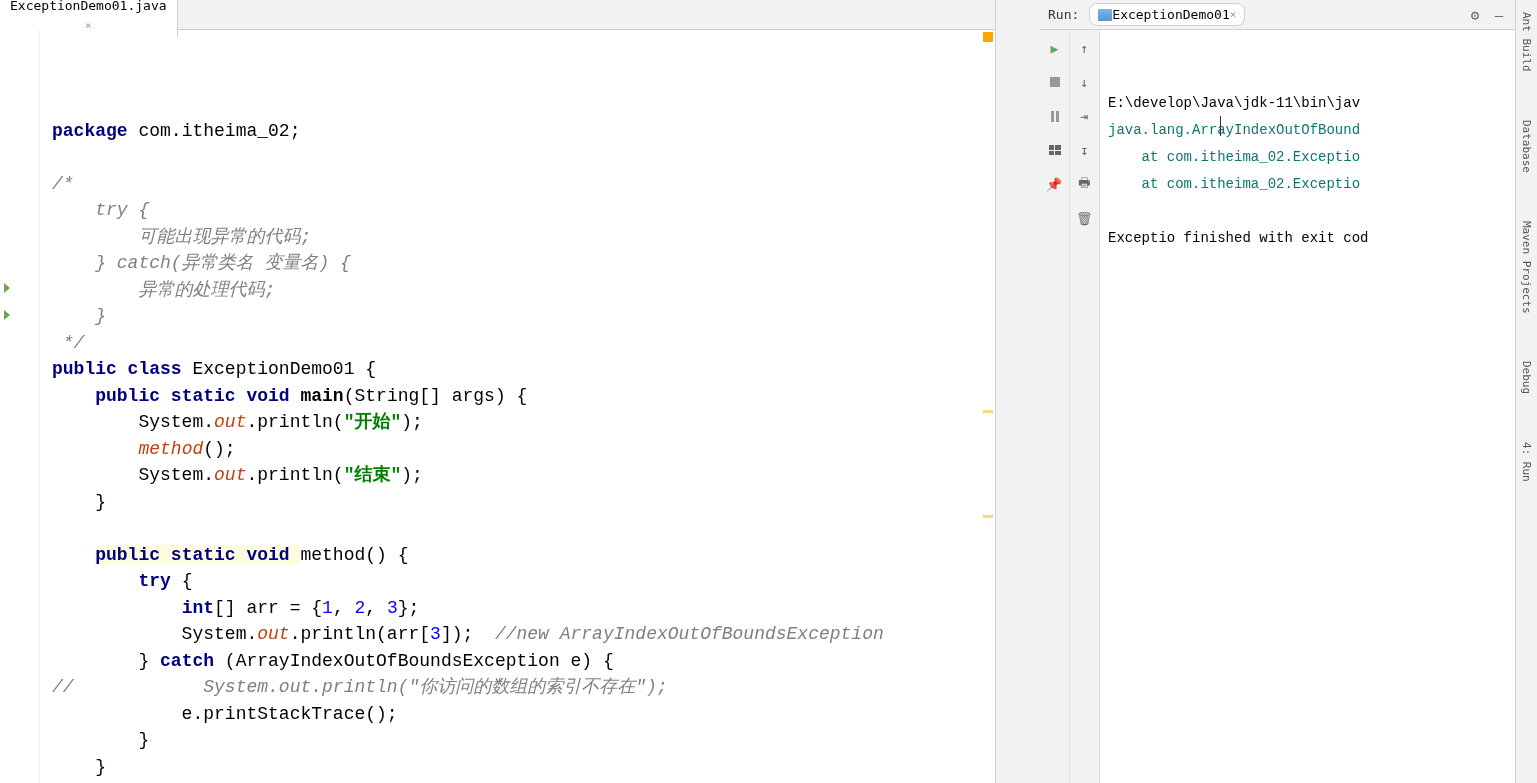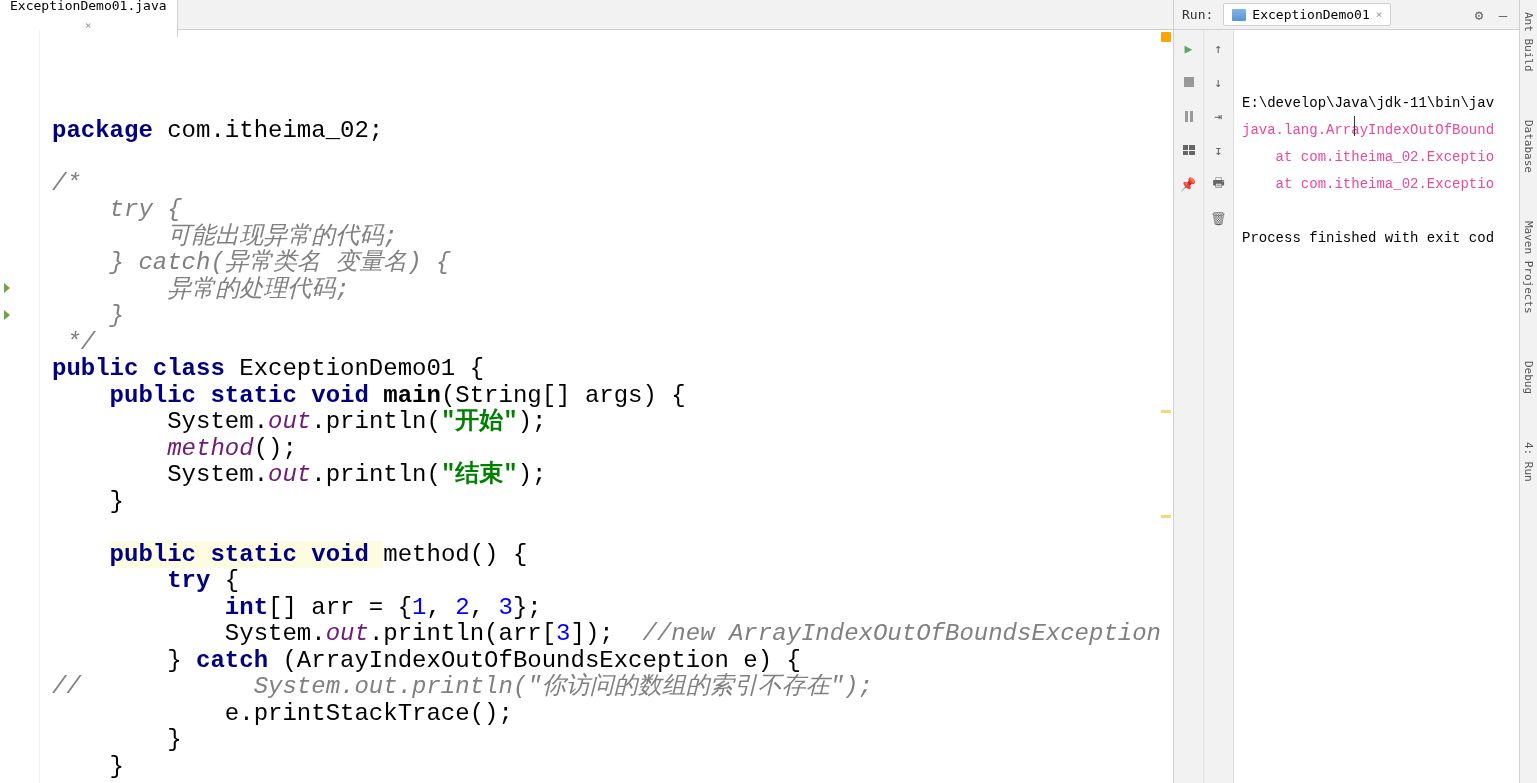--- a/index.html
+++ b/index.html
@@ -1,55 +1,55 @@
 <!DOCTYPE html>
 <html><head>
   <meta charset="utf-8">
   <style>
     * { box-sizing: border-box; margin: 0; padding: 0; }
     body { font-family: "Microsoft YaHei", "Consolas", monospace; font-size: 14px; background: #f2f2f2; overflow: hidden; }
     .main-container { display: flex; width: 100vw; height: 100vh; }
     .editor-pane { flex: 1; background: #fff; display: flex; flex-direction: column; border-right: 1px solid #d0d0d0; }
-    .run-pane { width: 475px; background: #fff; display: flex; flex-direction: column; }
+    .run-pane { width: 475px; background: #fff; display: flex; flex-direction: column; margin-left: 44px; }
     .right-sidebar { width: 22px; background: #f2f2f2; border-left: 1px solid #d0d0d0; display: flex; flex-direction: column; align-items: center; padding-top: 8px; gap: 40px; }
     .right-sidebar-item { writing-mode: vertical-rl; font-size: 11px; color: #555; cursor: pointer; padding: 4px 2px; }
     .tab-bar { height: 30px; display: flex; align-items: center; border-bottom: 1px solid #d0d0d0; background: #f2f2f2; }
     .tab { padding: 5px 10px; background: #fff; border-right: 1px solid #d0d0d0; font-size: 13px; display: flex; align-items: center; gap: 6px; flex-direction: column; }
     .tab-close { font-size: 11px; color: #999; cursor: pointer; }
     .code-area { flex: 1; display: flex; overflow: hidden; position: relative; }
     .gutter { width: 40px; background: #fff; border-right: 1px solid #f0f0f0; position: relative; }
     .gutter-triangle { position: absolute; left: 4px; width: 0; height: 0; border-left: 6px solid #6ba644; border-top: 5px solid transparent; border-bottom: 5px solid transparent; }
-    .code-content { flex: 1; padding: 8px 12px; font-family: "Consolas", "Courier New", monospace; font-size: 24px; line-height: 26.5px; white-space: pre; overflow: hidden; position: relative; color: #000; }
+    .code-content { flex: 1; padding: 8px 12px; font-family: "Consolas", "Courier New", monospace; font-size: 18px; line-height: 26.5px; white-space: pre; overflow: hidden; position: relative; color: #000; }
     .kw { color: #000080; font-weight: bold; }
     .str { color: #008000; font-weight: bold; }
     .num { color: #0000ff; }
     .cmt { color: #808080; font-style: italic; }
-    .field { color: #701a75; font-style: italic; }
+    .field { color: #c2410c; font-style: italic; }
     .bold { font-weight: bold; }
     .hl-yellow { background: #fefce0; }
     .warn-mark { position: absolute; right: 2px; top: 2px; width: 10px; height: 10px; background: #fca400; border-radius: 1px; }
     .yellow-tick { position: absolute; right: 2px; width: 10px; height: 3px; background: #f5d977; }
     .run-header { height: 30px; display: flex; align-items: center; border-bottom: 1px solid #d0d0d0; background: #f2f2f2; padding: 0 8px; gap: 10px; }
     .run-label { font-size: 13px; color: #333; }
-    .run-tab { background: #fff; border: 1px solid #d0d0d0; padding: 3px 8px; font-size: 13px; display: flex; align-items: center; gap: 6px; border-radius: 2px; }
+    .run-tab { background: #fff; border: 1px solid #d0d0d0; padding: 3px 8px; font-size: 13px; display: flex; align-items: center; border-radius: 8px; }
     .run-tab-icon { width: 14px; height: 12px; background: linear-gradient(#7eb6e8, #5a94d8); border-radius: 1px; }
     .run-header-right { margin-left: auto; display: flex; gap: 8px; align-items: center; }
     .gear-icon, .minimize-icon { width: 16px; height: 16px; color: #666; cursor: pointer; display: flex; align-items: center; justify-content: center; font-size: 14px; }
     .run-body { flex: 1; display: flex; overflow: hidden; }
     .run-toolbar { width: 30px; background: #f2f2f2; border-right: 1px solid #e0e0e0; display: flex; flex-direction: column; align-items: center; padding-top: 8px; gap: 14px; }
     .run-toolbar2 { width: 30px; background: #f2f2f2; border-right: 1px solid #e0e0e0; display: flex; flex-direction: column; align-items: center; padding-top: 8px; gap: 14px; }
     .tb-btn { width: 20px; height: 20px; display: flex; align-items: center; justify-content: center; cursor: pointer; color: #666; font-size: 13px; }
     .tb-play { color: #59a869; }
     .tb-stop-sq { width: 10px; height: 10px; background: #999; }
     .tb-pause { display: flex; gap: 2px; }
     .tb-pause span { width: 3px; height: 11px; background: #999; }
     .tb-layout { display: grid; grid-template-columns: 1fr 1fr; gap: 1px; width: 12px; height: 10px; }
     .tb-layout span { background: #666; }
     .console-output { flex: 1; padding: 6px 8px; font-family: "Consolas", "Courier New", monospace; font-size: 14px; line-height: 27px; white-space: pre; overflow: hidden; color: #000; position: relative; }
-    .console-red { color: #ec4899; }
+    .console-red { color: #0f766e; }
     .text-cursor { position: absolute; width: 1px; height: 20px; background: #333; }
     .code-line-highlight { position: absolute; background: #fcf9e2; left: 0; right: 0; height: 26.5px; z-index: -1; }
   </style>
 </head>
 <body>
 
 <div class="main-container">
   <div class="editor-pane">
     <div class="tab-bar">
       <div class="tab">
@@ -109,21 +109,21 @@
       </div>
       <div class="run-toolbar2">
         <div class="tb-btn">↑</div>
         <div class="tb-btn">↓</div>
         <div class="tb-btn">⇥</div>
         <div class="tb-btn">↧</div>
         <div class="tb-btn">🖶</div>
         <div class="tb-btn">🗑</div>
       </div>
       <div class="console-output">
-        <div id="console-root"><div>E:\develop\Java\jdk-11\bin\jav</div><div class="console-red">java.lang.ArrayIndexOutOfBound</div><div class="console-red">    at com.itheima_02.Exceptio</div><div class="console-red">    at com.itheima_02.Exceptio</div><div>&nbsp;</div><div>Process finished with exit cod</div></div>
+        <div id="console-root"><div>E:\develop\Java\jdk-11\bin\jav</div><div class="console-red">java.lang.ArrayIndexOutOfBound</div><div class="console-red">    at com.itheima_02.Exceptio</div><div class="console-red">    at com.itheima_02.Exceptio</div><div>&nbsp;</div><div>Exceptio finished with exit cod</div></div>
         <span class="text-cursor" style="left:120px; top:86px;"></span>
       </div>
     </div>
   </div>
 
   <div class="right-sidebar">
     <span class="right-sidebar-item">Ant Build</span>
     <span class="right-sidebar-item">Database</span>
     <span class="right-sidebar-item">Maven Projects</span>
     <span class="right-sidebar-item">Debug</span>

